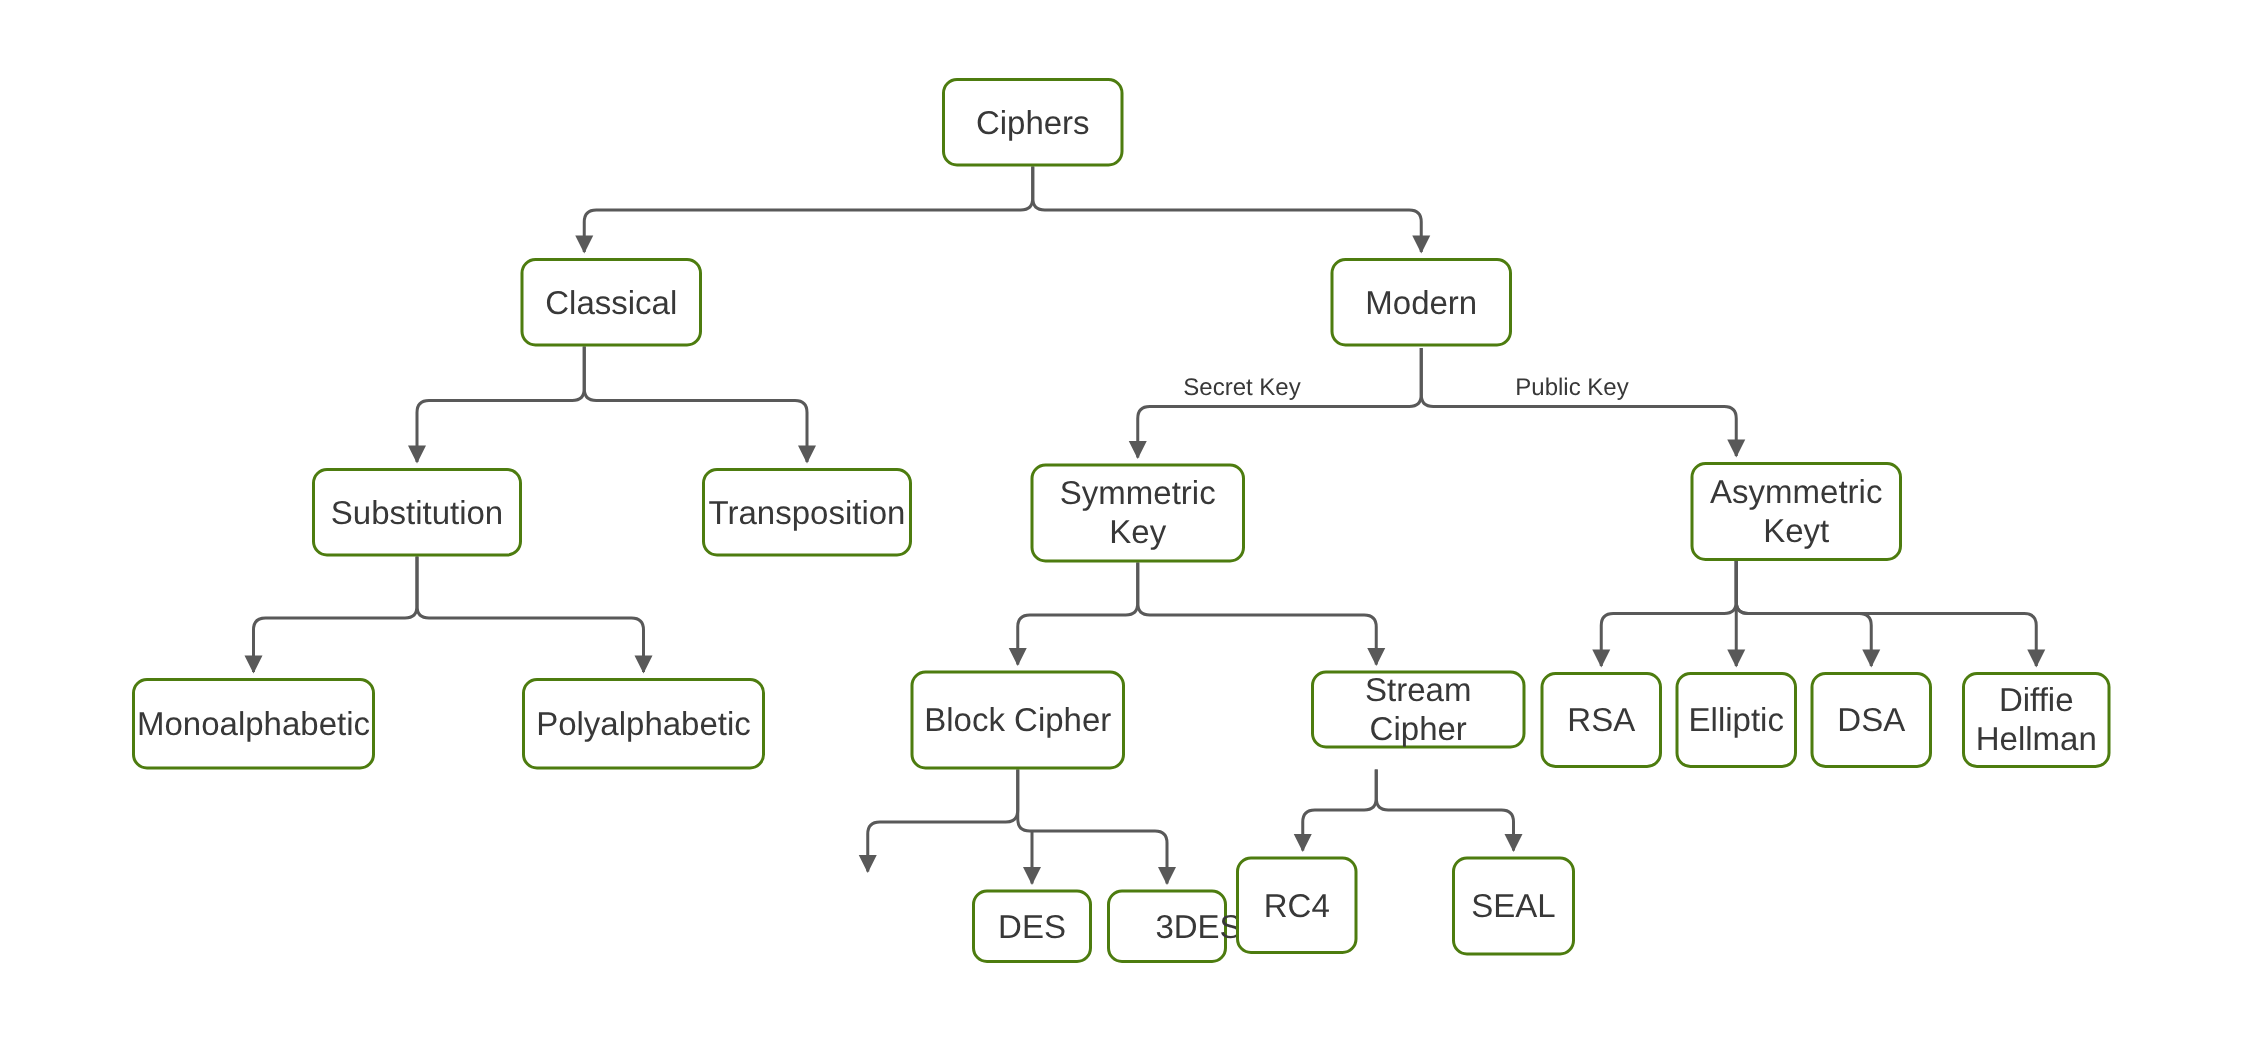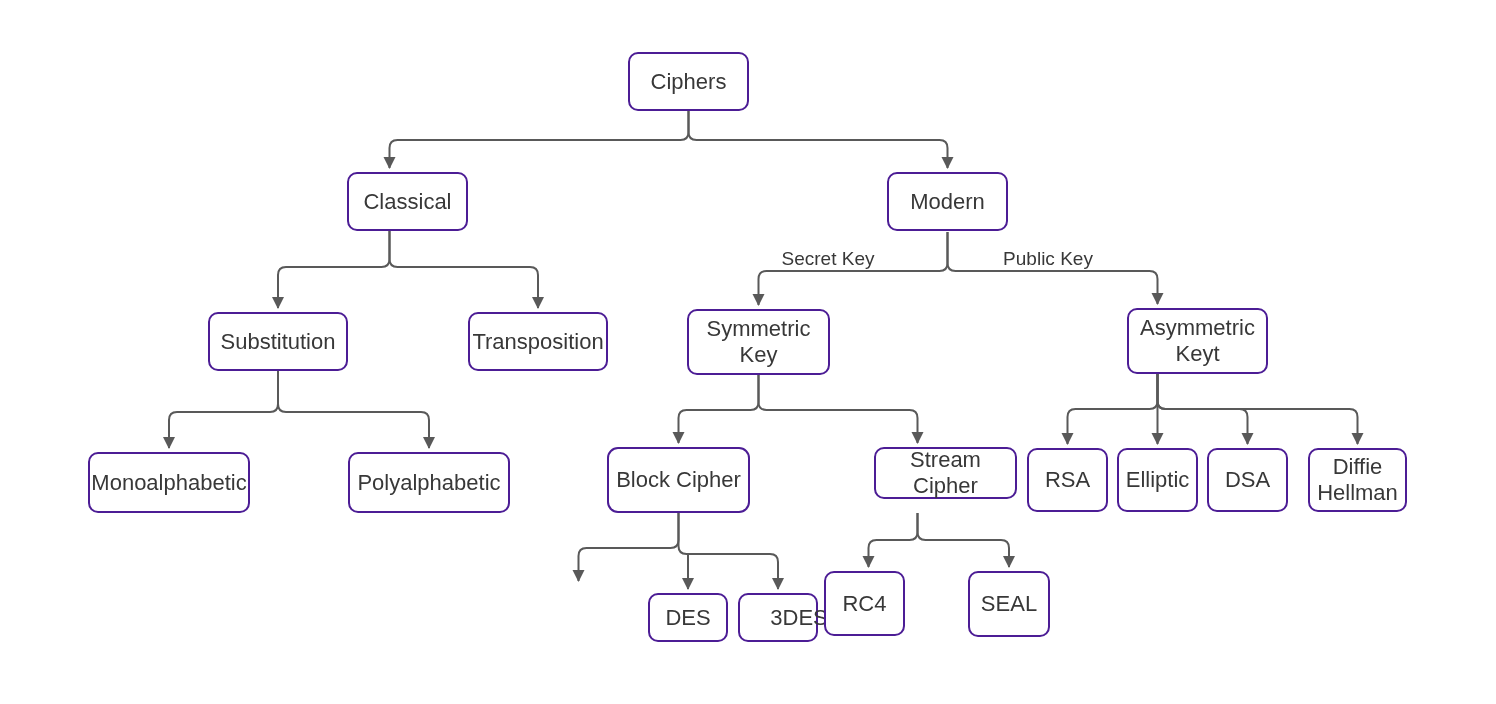--- a/index.html
+++ b/index.html
@@ -19,37 +19,37 @@
     position: absolute;
     left: 0;
     top: 0;
     width: 1496px;
     height: 704px;
   }
   .node {
     position: absolute;
     box-sizing: border-box;
     background: #ffffff;
-    border: 2px solid #4c1d95;
+    border: 2px solid #4d7c0f;
     border-radius: 10px;
     display: flex;
     align-items: center;
     justify-content: center;
     text-align: center;
     color: #383838;
     font-size: 22px;
     line-height: 26px;
     white-space: pre-line;
     padding: 1px 2px;
   }
   .edge-label {
     position: absolute;
     transform: translate(-50%, -50%);
     color: #383838;
-    font-size: 19px;
+    font-size: 16px;
     white-space: nowrap;
     background: #ffffff;
     padding: 0 2px;
   }
 </style>
 </head>
 <body>
 
 <div id="canvas">
 
@@ -89,21 +89,21 @@
   <div class="node" style="left:347px; top:172px; width:121px; height:59px;">Classical</div>
   <div class="node" style="left:887px; top:172px; width:121px; height:59px;">Modern</div>
   <div class="node" style="left:208px; top:312px; width:140px; height:59px;">Substitution</div>
   <div class="node" style="left:88px;  top:452px; width:162px; height:61px;">Monoalphabetic</div>
   <div class="node" style="left:468px; top:312px; width:140px; height:59px;">Transposition</div>
   <div class="node" style="left:348px; top:452px; width:162px; height:61px;">Polyalphabetic</div>
   <div class="node" style="left:687px; top:309px; width:143px; height:66px;">Symmetric
 Key</div>
   <div class="node" style="left:1087px; top:308px; width:141px; height:66px;margin-left:40px;">Asymmetric
 Keyt</div>
-  <div class="node" style="left:607px; top:447px; width:143px; height:66px;border-radius:11px;">Block Cipher</div>
+  <div class="node" style="left:607px; top:447px; width:143px; height:66px;">Block Cipher</div>
   <div class="node" style="left:874px; top:447px; width:143px; height:52px;">Stream
 Cipher</div>
   <div class="node" style="left:648px; top:593px; width:80px; height:49px;">DES</div>
   <div class="node" style="left:738px; top:593px; width:80px; height:49px;padding-left:44px;">3DES</div>
   <div class="node" style="left:824px; top:571px; width:81px; height:65px;">RC4</div>
   <div class="node" style="left:968px; top:571px; width:82px; height:66px;">SEAL</div>
   <div class="node" style="left:1027px; top:448px; width:81px; height:64px;">RSA</div>
   <div class="node" style="left:1117px; top:448px; width:81px; height:64px;">Elliptic</div>
   <div class="node" style="left:1207px; top:448px; width:81px; height:64px;">DSA</div>
   <div class="node" style="left:1308px; top:448px; width:99px; height:64px;">Diffie

